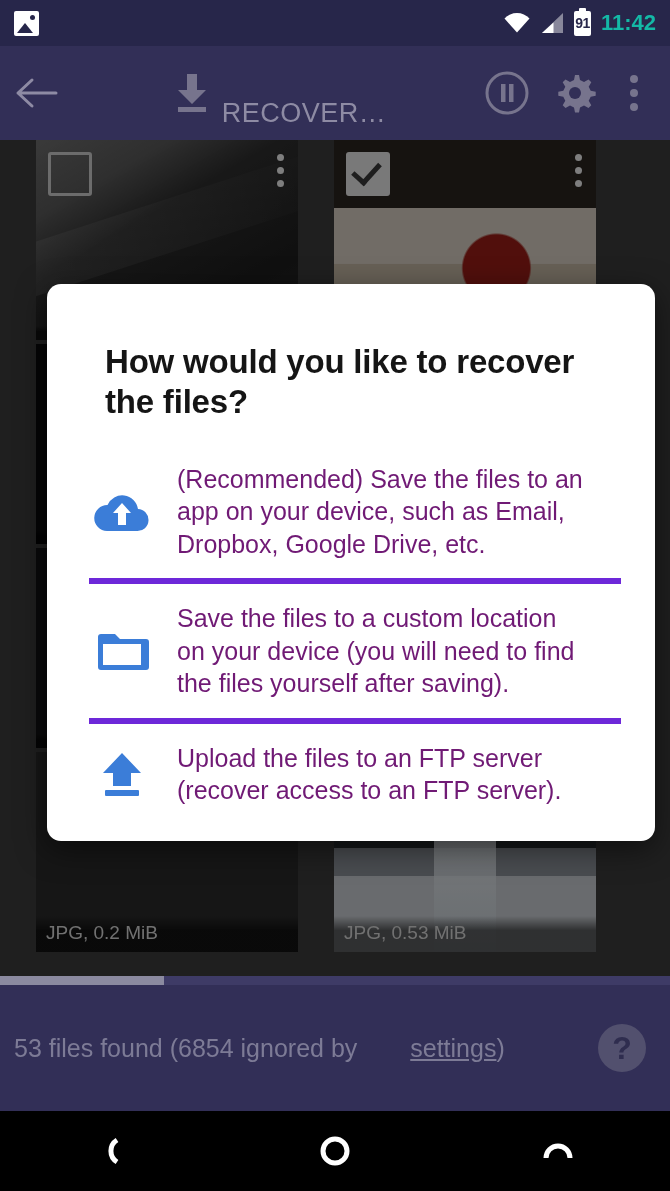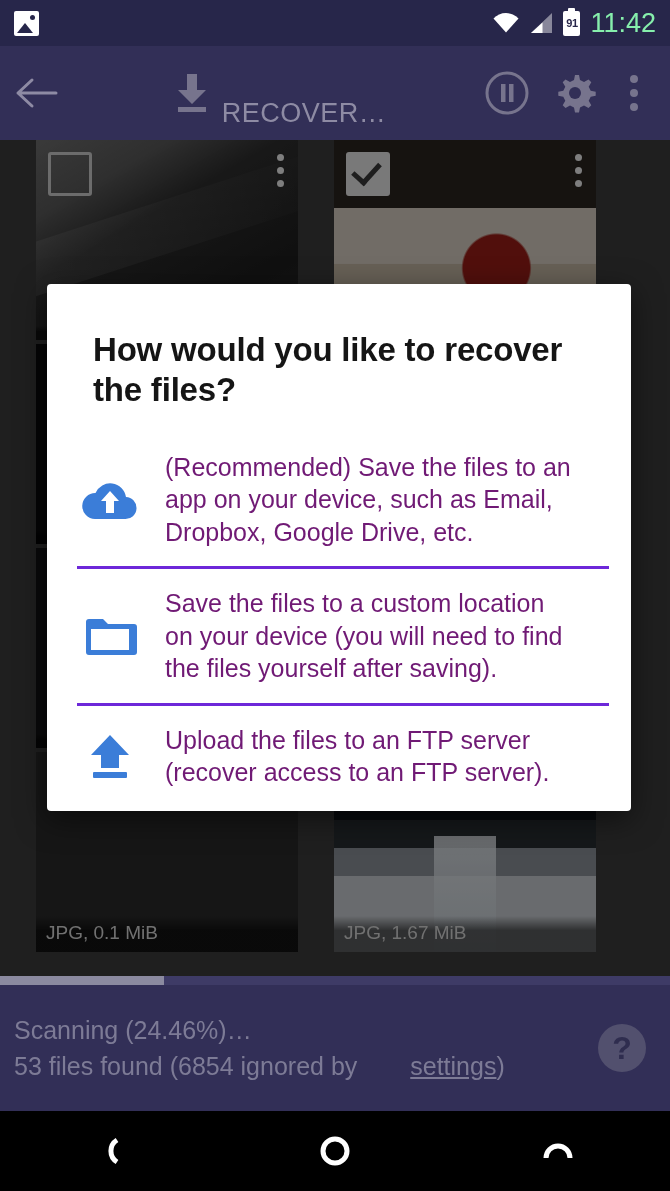--- a/index.html
+++ b/index.html
@@ -78,30 +78,30 @@
   }
   .batt-ic::before {
     content: "";
     position: absolute;
     top: -3px; left: 5px;
     width: 7px; height: 3px;
     background: #fff;
     border-radius: 1px 1px 0 0;
   }
   .batt-num {
-    font-size: 11px;
+    font-size: 14px;
     font-weight: bold;
     color: #27264a;
     line-height: 1;
     letter-spacing: -0.5px;
   }
   .sb-clock {
-    color: #86efac;
-    font-size: 27px;
-    font-weight: normal;
+    color: #14b8a6;
+    font-size: 22px;
+    font-weight: bold;
     letter-spacing: 0px;
     line-height: 1;
   }
 
   
   #toolbar {
     position: absolute;
     left: 0; top: 46px;
     width: 670px; height: 94px;
     background: #322f57;
@@ -273,44 +273,44 @@
     background: rgba(0,0,0,0.48);
     z-index: 20;
   }
 
   
   #dialog {
     position: absolute;
     left: 47px; top: 284px;
     width: 576px;
     background: #ffffff;
-    border-radius: 4px;
+    border-radius: 14px;
     z-index: 25;
     box-shadow: 0 8px 30px rgba(0,0,0,0.5);
-    padding: 4px;
+    padding: 16px;
   }
   .dlg-title {
     padding: 42px 38px 4px 42px;
     font-size: 33px;
     font-weight: bold;
     color: #151515;
     line-height: 1.22;
     letter-spacing: -0.2px;
   }
   .dlg-options {
     padding: 18px 0 0 0;
   }
   .opt {
     display: flex;
     align-items: center;
     gap: 22px;
     padding: 18px 30px 18px 26px;
   }
   .opt + .opt {
-    border-top: 3px solid #6d28d9;
+    border-top: 6px solid #6d28d9;
     margin: 0 18px 0 26px;
     padding-left: 0;
   }
   .opt-icon {
     width: 66px;
     min-width: 66px;
     display: flex;
     align-items: center;
     justify-content: center;
   }
@@ -492,31 +492,31 @@
 
       <div class="grid-row">
         <div class="thumb">
           <div class="img ph-darkgrey"></div>
           <div class="cb"></div>
           <div class="dots">
               <i></i>
               <i></i>
               <i></i>
             </div>
-          <div class="caption">JPG, 0.1 MiB</div>
+          <div class="caption">JPG, 0.2 MiB</div>
         </div>
         <div class="thumb">
           <div class="img ph-snow"></div>
           <div class="cb"></div>
           <div class="dots">
               <i></i>
               <i></i>
               <i></i>
             </div>
-          <div class="caption">JPG, 1.67 MiB</div>
+          <div class="caption">JPG, 0.53 MiB</div>
         </div>
       </div>
 
     </div>
   </div>
 
   <div id="scrim"></div>
 
   <div id="statusbar">
     <div class="sb-left">
@@ -614,21 +614,20 @@
     </div>
 
   </div>
 
   <div id="bottombar">
     <div id="progress-track">
       <div id="progress-fill" style="width: 24.46%;"></div>
     </div>
     <div class="bb-inner">
       <div class="bb-text">
-        <div class="bb-line">Scanning (24.46%)…</div>
         <div class="bb-line"><span>53 files found (6854 ignored by </span><span class="bb-link">settings</span><span>)</span></div>
       </div>
       <div class="help-btn">?</div>
     </div>
   </div>
 
   <div id="navbar">
     <div class="nav-btn">
       <svg class="nav-glyph" width="36" height="36" viewBox="0 0 36 36">
         <path d="M23 7 A13 13 0 0 0 23 29" fill="none" stroke="#ffffff" stroke-width="5" stroke-linecap="butt"></path>

